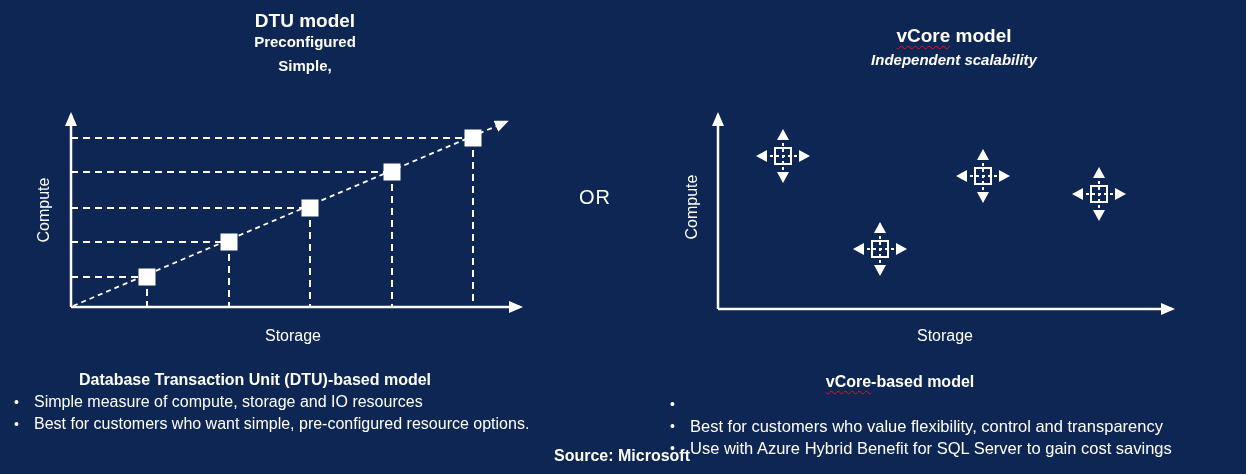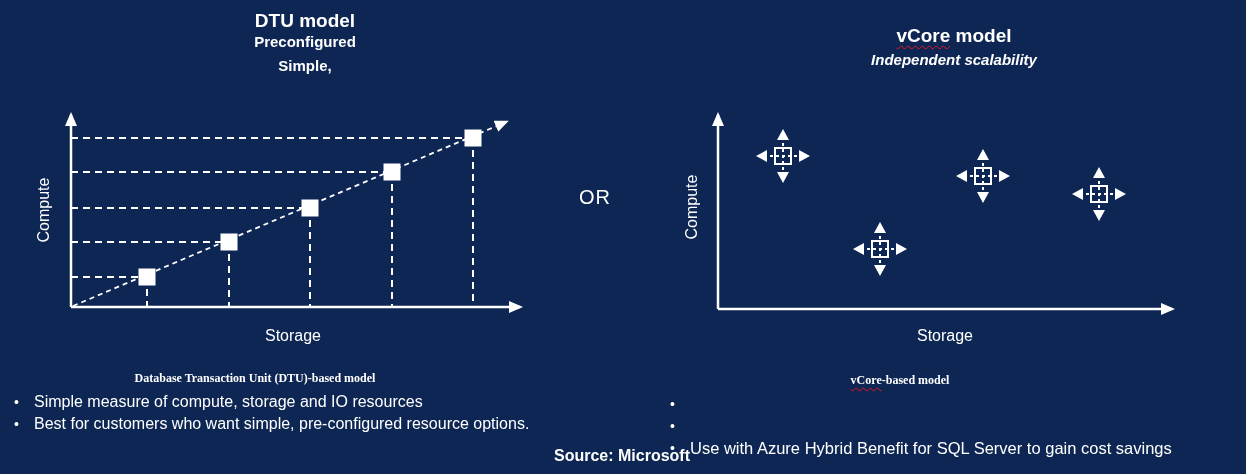--- a/index.html
+++ b/index.html
@@ -29,21 +29,21 @@
   .or { font-size:20px; font-weight:400; letter-spacing:1px; }
 
   
   svg .axis  { stroke:var(--fg); stroke-width:2.5; fill:none; }
   svg .trend { stroke:var(--fg); stroke-width:1.8; stroke-dasharray:5 4; fill:none; }
   svg .guide { stroke:var(--fg); stroke-width:2;   stroke-dasharray:7 5; }
   svg .mdash { stroke:var(--fg); stroke-width:2;   stroke-dasharray:3 3; }
   svg text   { fill:var(--fg); font-size:16px; font-family:"Liberation Sans",sans-serif; }
 
   
-  .section-heading { font-size:12px; font-weight:700; text-align:center;font-family:Liberation Serif, serif; }
+  .section-heading { font-size:16px; font-weight:700; text-align:center; }
   .bullets { display:flex; flex-direction:column; }
   .bullet-row { display:flex; align-items:flex-start; line-height:22px; }
   .bullet-row .dot { width:24px; text-align:left; padding-left:4px; font-size:14px; }
   .bullets-left  .bullet-row { font-size:16px; }
   .bullets-right .bullet-row { font-size:16.5px; }
 
   .source { font-size:16px; font-weight:700;margin-left:36px; }
 </style>
 </head>
 <body style="background: rgb(13, 38, 83);">
@@ -148,20 +148,21 @@
     </div>
   </div>
 
 <div class="abs section-heading" style="left:640px; top:373px; width:520px;"><span class="misspelled">vCore</span><span>-based model</span></div>
 <div class="abs bullets bullets-right" style="left:666px; top:393px; width:580px;">
     <div class="bullet-row">
       <span class="dot">•</span>
     </div>
     <div class="bullet-row">
       <span class="dot">•</span>
+      <span>Best for customers who value flexibility, control and transparency</span>
     </div>
     <div class="bullet-row">
       <span class="dot">•</span>
       <span>Use with Azure Hybrid Benefit for SQL Server to gain cost savings</span>
     </div>
   </div>
 
 <div class="abs source" style="left:518px; top:447px;">Source: Microsoft</div>
 
 </body></html>

